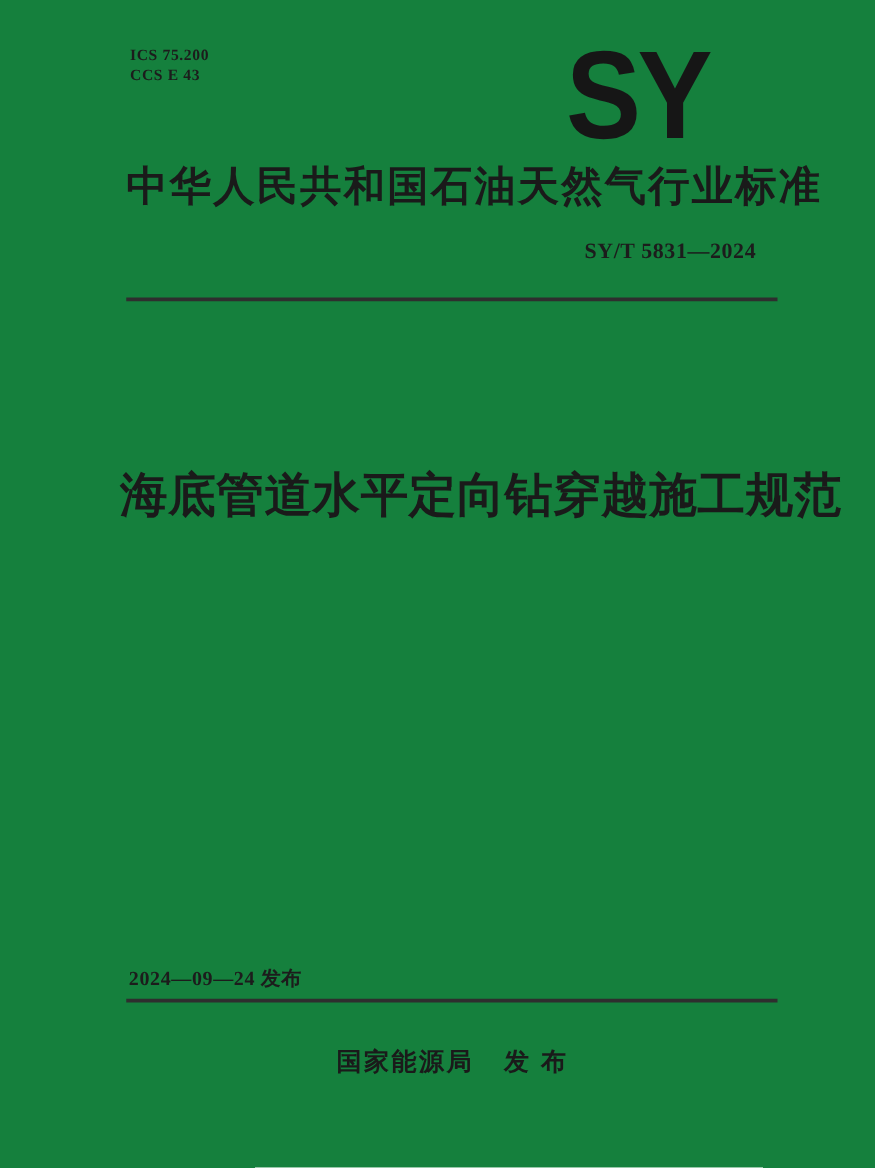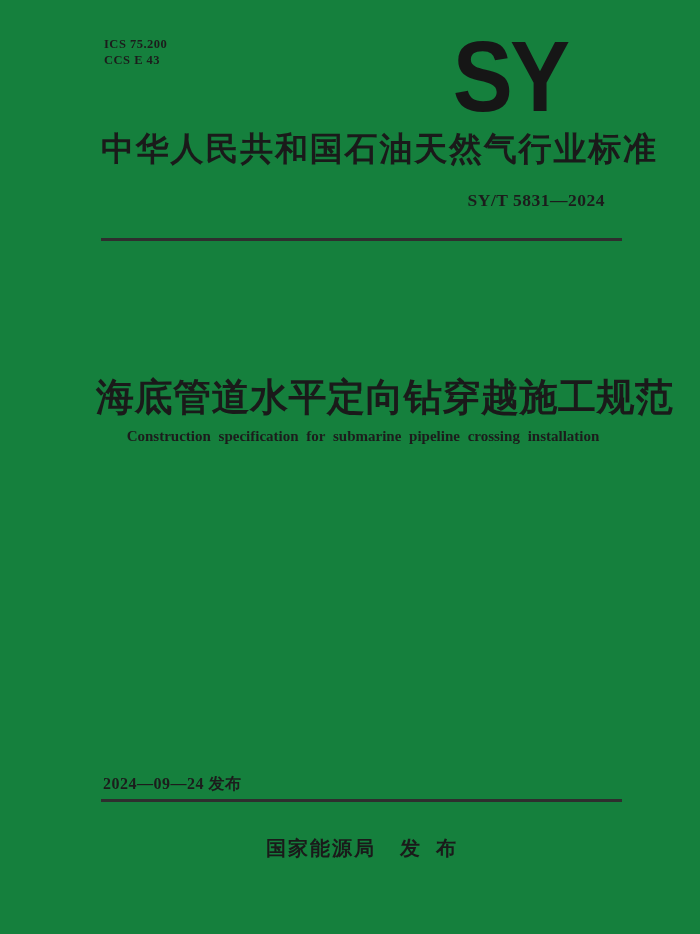--- a/index.html
+++ b/index.html
@@ -137,21 +137,21 @@
 
   
   .publisher {
     position: absolute;
     left: 101px;
     top: 836px;
     width: 522px;
     display: flex;
     justify-content: center;
     gap: 24px;
-    font-family: Liberation Mono, monospace;
+    font-family: Liberation Sans, sans-serif;
     font-weight: bold;
     font-size: 20px;
     line-height: 28px;
     letter-spacing: 2px;
     color: #1a1a1a;
     white-space: nowrap;
   }
 </style>
 </head>
 <body>
@@ -167,21 +167,20 @@
 
   <div class="std-type">中华人民共和国石油天然气行业标准</div>
 
   <div class="std-number">SY/T 5831—2024</div>
 
   <div class="rule rule-top"></div>
 
   <div class="title-zh">海底管道水平定向钻穿越施工规范</div>
 
   <div class="title-en">
-    <div>Construction specification for submarine pipeline crossing installation</div>
   </div>
 
   <div class="dates">
     <span>2024—09—24 发布</span>
   </div>
 
   <div class="rule rule-bottom"></div>
 
   <div class="publisher">
     <span>国家能源局</span>

